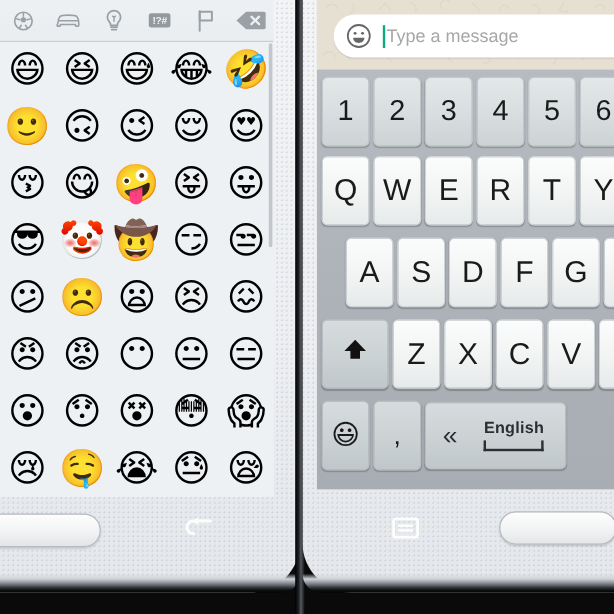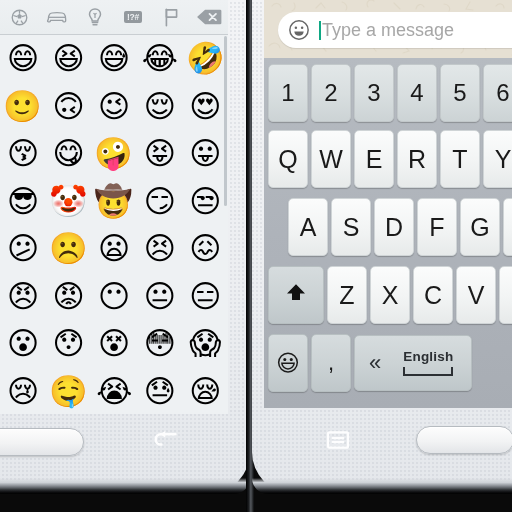--- a/index.html
+++ b/index.html
@@ -96,21 +96,21 @@
   .wa-doodle{position:absolute;inset:0;opacity:.40;}
   .wa-input{
     position:absolute;left:14px;top:12px;right:-8px;height:36px;
     background:#fff;border-radius:20px;
     display:flex;align-items:center;padding-left:10px;
     box-shadow:0 1px 1px rgba(0,0,0,.10);
   }
   .wa-smiley{width:22px;height:22px;flex:none;}
   .wa-caret{width:2px;height:19px;background:#0fa884;margin:0 0 0 9px;flex:none;}
   .wa-placeholder{
-    margin-left:1px;color:#a7a7a7;font-size:18px;
+    margin-left:1px;color:#a7a7a7;font-size:15px;
     font-family:"Liberation Sans", sans-serif;white-space:nowrap;
   }
 
   
   .kbd{
     position:absolute;left:0;top:58px;width:100%;height:350px;
     background:linear-gradient(180deg,#b6bbc1 0%,#aeb3ba 50%,#a8adb4 100%);
     padding-top:3px;box-sizing:border-box;
   }
   .krow{display:flex;height:68px;align-items:center;padding:0 0 0 4px;box-sizing:border-box;}

